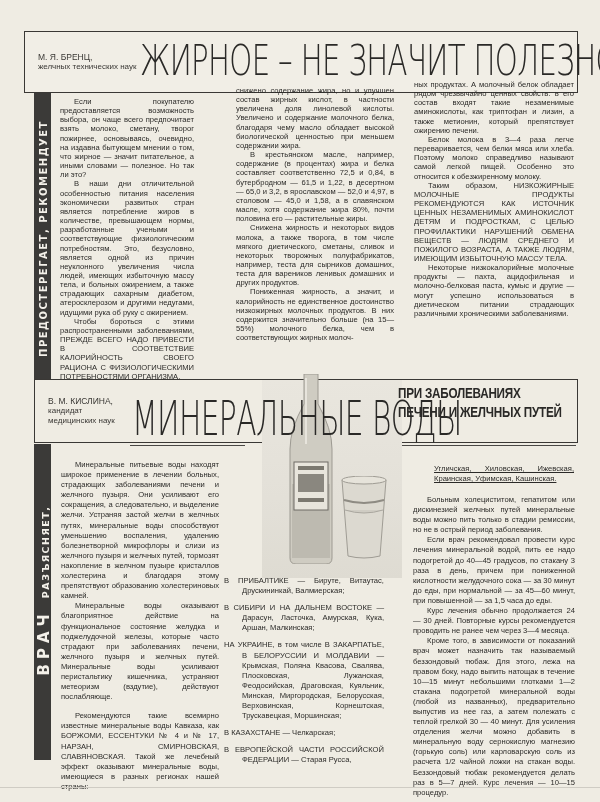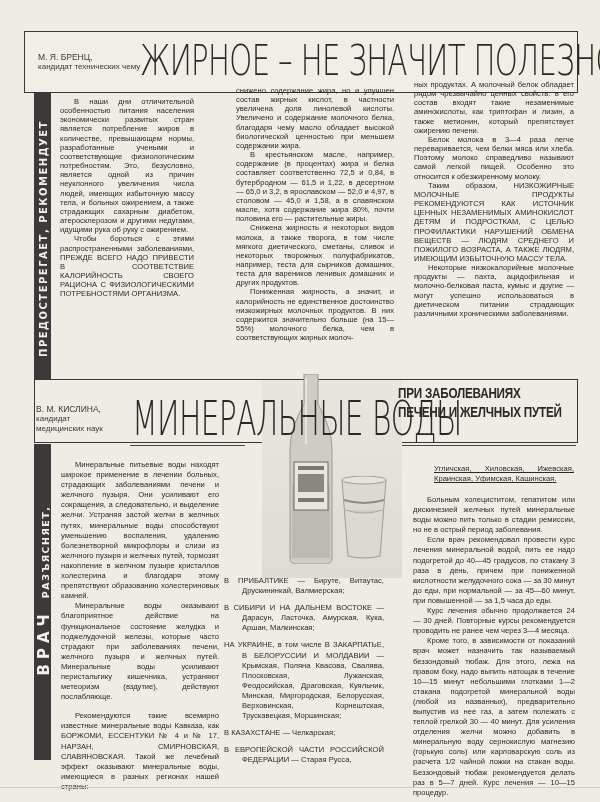--- a/index.html
+++ b/index.html
@@ -55,47 +55,48 @@
   .glass { position:absolute; left:78px; top:96px; width:48px; height:84px; }
 </style>
 </head>
 <body>
 
 <div class="page">
 
   <div class="hdr-box" style="left:24px; top:31px; width:552px; height:60px;"></div>
   <div class="author" style="left:38px; top:52px;">
     <div class="name">М. Я. БРЕНЦ,</div>
-    <div>кандидат технических чему</div>
+    <div>желчных технических наук</div>
   </div>
   <div class="title-thin" style="left:140px; top:37px; font-size:43px; line-height:46px; transform:scaleX(0.68);">ЖИРНОЕ – НЕ ЗНАЧИТ ПОЛЕЗНОЕ</div>
 
   <div class="vbar" style="left:34px; top:93px; width:17px; height:286px;">
     <span style="font-size:10px; bottom:135px;">ПРЕДОСТЕРЕГАЕТ, РЕКОМЕНДУЕТ</span>
   </div>
 
   <div class="col" style="left:60px; top:97px; width:134px;">
+    <p>Если покупателю предоставляется возможность выбора, он чаще всего предпочитает взять молоко, сметану, творог пожирнее, основываясь, очевидно, на издавна бытующем мнении о том, что жирное — значит питательное, а иными словами — полезное. Но так ли это?</p>
     <p>В наши дни отличительной особенностью питания населения экономически развитых стран является потребление жиров в количестве, превышающем нормы, разработанные учеными и соответствующие физиологическим потребностям. Это, безусловно, является одной из причин неуклонного увеличения числа людей, имеющих избыточную массу тела, и больных ожирением, а также страдающих сахарным диабетом, атеросклерозом и другими недугами, идущими рука об руку с ожирением.</p>
     <p>Чтобы бороться с этими распространенными заболеваниями, ПРЕЖДЕ ВСЕГО НАДО ПРИВЕСТИ В СООТВЕТСТВИЕ КАЛОРИЙНОСТЬ СВОЕГО РАЦИОНА С ФИЗИОЛОГИЧЕСКИМИ ПОТРЕБНОСТЯМИ ОРГАНИЗМА.</p>
   </div>
   <div class="col" style="left:236px; top:86px; width:158px;">
     <p style="text-indent:0">снижено содержание жира, но и улучшен состав жирных кислот, в частности увеличена доля линолевой кислоты. Увеличено и содержание молочного белка, благодаря чему масло обладает высокой биологической ценностью при меньшем содержании жира.</p>
     <p>В крестьянском масле, например, содержание (в процентах) жира и белка составляет соответственно 72,5 и 0,84, в бутербродном — 61,5 и 1,22, в десертном — 65,0 и 3,2, в ярославском — 52,0 и 4,97, в столовом — 45,0 и 1,58, а в славянском масле, хотя содержание жира 80%, почти половина его — растительные жиры.</p>
     <p>Снижена жирность и некоторых видов молока, а также творога, в том числе мягкого диетического, сметаны, сливок и некоторых творожных полуфабрикатов, например, теста для сырников домашних, теста для вареников ленивых домашних и других продуктов.</p>
     <p>Пониженная жирность, а значит, и калорийность не единственное достоинство низкожирных молочных продуктов. В них содержится значительно больше (на 15—55%) молочного белка, чем в соответствующих жирных молоч-</p>
   </div>
   <div class="col" style="left:414px; top:80px; width:160px;">
     <p style="text-indent:0">ных продуктах. А молочный белок обладает рядом чрезвычайно ценных свойств: в его состав входят такие незаменимые аминокислоты, как триптофан и лизин, а также метионин, который препятствует ожирению печени.</p>
     <p>Белок молока в 3—4 раза легче переваривается, чем белки мяса или хлеба. Поэтому молоко справедливо называют самой легкой пищей. Особенно это относится к обезжиренному молоку.</p>
     <p>Таким образом, НИЗКОЖИРНЫЕ МОЛОЧНЫЕ ПРОДУКТЫ РЕКОМЕНДУЮТСЯ КАК ИСТОЧНИК ЦЕННЫХ НЕЗАМЕНИМЫХ АМИНОКИСЛОТ ДЕТЯМ И ПОДРОСТКАМ, С ЦЕЛЬЮ ПРОФИЛАКТИКИ НАРУШЕНИЙ ОБМЕНА ВЕЩЕСТВ — ЛЮДЯМ СРЕДНЕГО И ПОЖИЛОГО ВОЗРАСТА, А ТАКЖЕ ЛЮДЯМ, ИМЕЮЩИМ ИЗБЫТОЧНУЮ МАССУ ТЕЛА.</p>
     <p>Некоторые низкокалорийные молочные продукты — пахта, ацидофильная и молочно-белковая паста, кумыс и другие — могут успешно использоваться в диетическом питании страдающих различными хроническими заболеваниями.</p>
   </div>
 
   <div class="hdr-box" style="left:34px; top:379px; width:542px; height:62px; background:transparent;"></div>
-  <div class="author" style="left:36px; top:396px;margin-top:8px;">
+  <div class="author" style="left:48px; top:396px;">
     <div class="name">В. М. КИСЛИНА,</div>
     <div>кандидат</div>
     <div>медицинских наук</div>
   </div>
   <div class="rule" style="left:130px; top:445px; width:115px;"></div>
   <div class="rule" style="left:392px; top:445px; width:184px;"></div>
 
   <div class="photo">
     <svg class="bottle" viewBox="0 0 50 190">
       <path d="M18 0 H32 V30 Q46 55 46 75 V184 Q46 190 40 190 H10 Q4 190 4 184 V75 Q4 55 18 30 Z" fill="#cfccc2" stroke="#9d9a92" stroke-width="1"></path>

